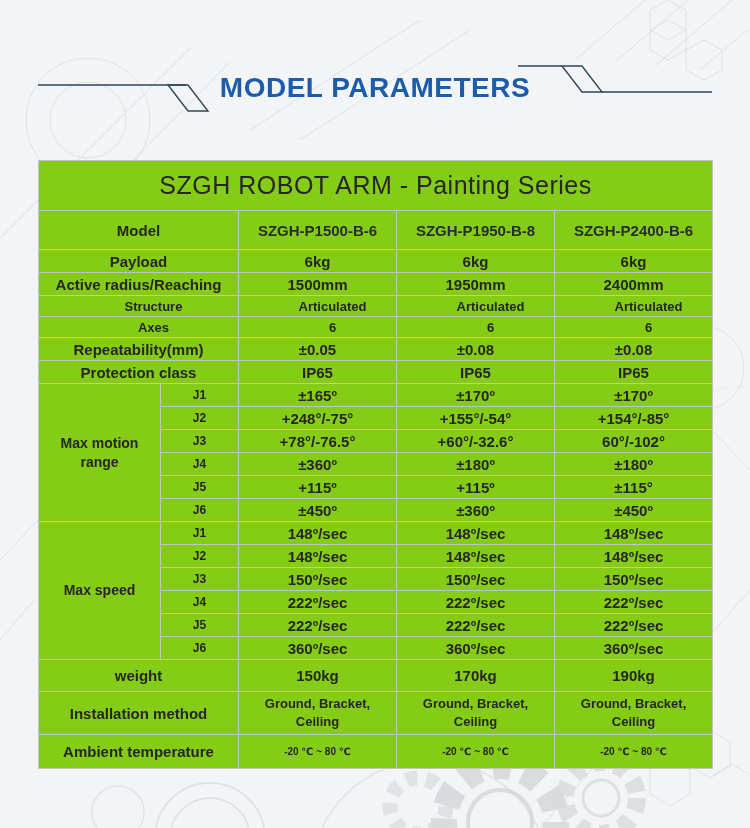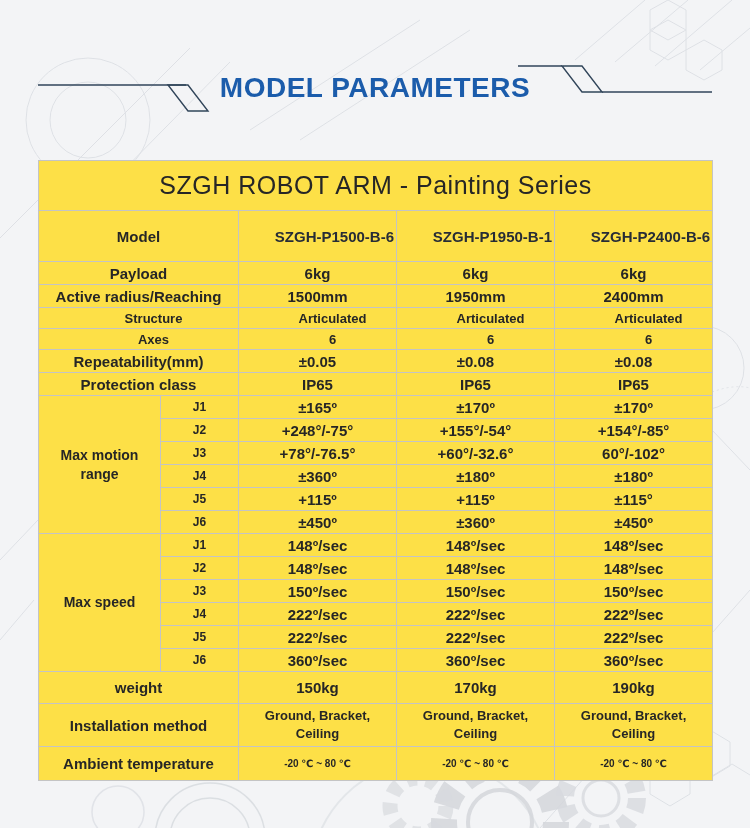--- a/index.html
+++ b/index.html
@@ -13,32 +13,32 @@
   .header{position:absolute;left:0;top:0;width:750px;height:140px;z-index:2;}
   .header-deco{position:absolute;left:0;top:0;}
   .page-title{
     position:absolute;left:0;top:72px;width:750px;margin:0;
     text-align:center;font-size:28px;font-weight:bold;color:#1b5cab;
     letter-spacing:0.5px;
   }
   
   table.spec{
     position:absolute;left:38px;top:160px;z-index:2;
-    width:674px;border-collapse:collapse;background:#fde047;
+    width:674px;border-collapse:collapse;background:#84cc16;
     table-layout:fixed;
   }
   table.spec td{
     border:1px solid #c4c4c4;text-align:center;vertical-align:middle;
     padding:0 2px;color:#262626;overflow:hidden;
   }
   tr.title-row{height:50px;}
   td.table-title{font-size:25px;font-weight:normal;color:#21355a;letter-spacing:0.5px;}
-  tr.model-row{height:51px;}
+  tr.model-row{height:39px;}
   tr.model-row td{font-weight:bold;font-size:15px;}
-  tr.model-row td.val{color:#272c36;text-align:right;}
+  tr.model-row td.val{color:#272c36;}
   tr.r23{height:23px;}
   tr.r21{height:21px;}
   tr.r32{height:32px;}
   tr.r43{height:43px;}
   tr.r34{height:34px;}
   td.lbl{font-weight:bold;font-size:15px;color:#2b2b2b;}
   td.val{font-weight:bold;font-size:15px;color:#262626;}
   tr.small td{font-size:13px;padding-left:32px;}
   td.grp{font-weight:bold;font-size:14px;line-height:1.35;color:#2b2b2b;}
   td.jnt{font-weight:bold;font-size:12px;}
@@ -108,21 +108,21 @@
       <col style="width:158px">
   </colgroup>
   <tbody>
   <tr class="title-row">
     <td colspan="5" class="table-title">SZGH ROBOT ARM - Painting Series</td>
   </tr>
 
   <tr class="model-row">
     <td colspan="2" class="lbl">Model</td>
     <td class="val">SZGH-P1500-B-6</td>
-    <td class="val">SZGH-P1950-B-1</td>
+    <td class="val">SZGH-P1950-B-8</td>
     <td class="val">SZGH-P2400-B-6</td>
   </tr>
 
   <tr class="r23">
     <td colspan="2" class="lbl">Payload</td>
     <td class="val">6kg</td>
     <td class="val">6kg</td>
     <td class="val">6kg</td>
   </tr>
   <tr class="r23">

